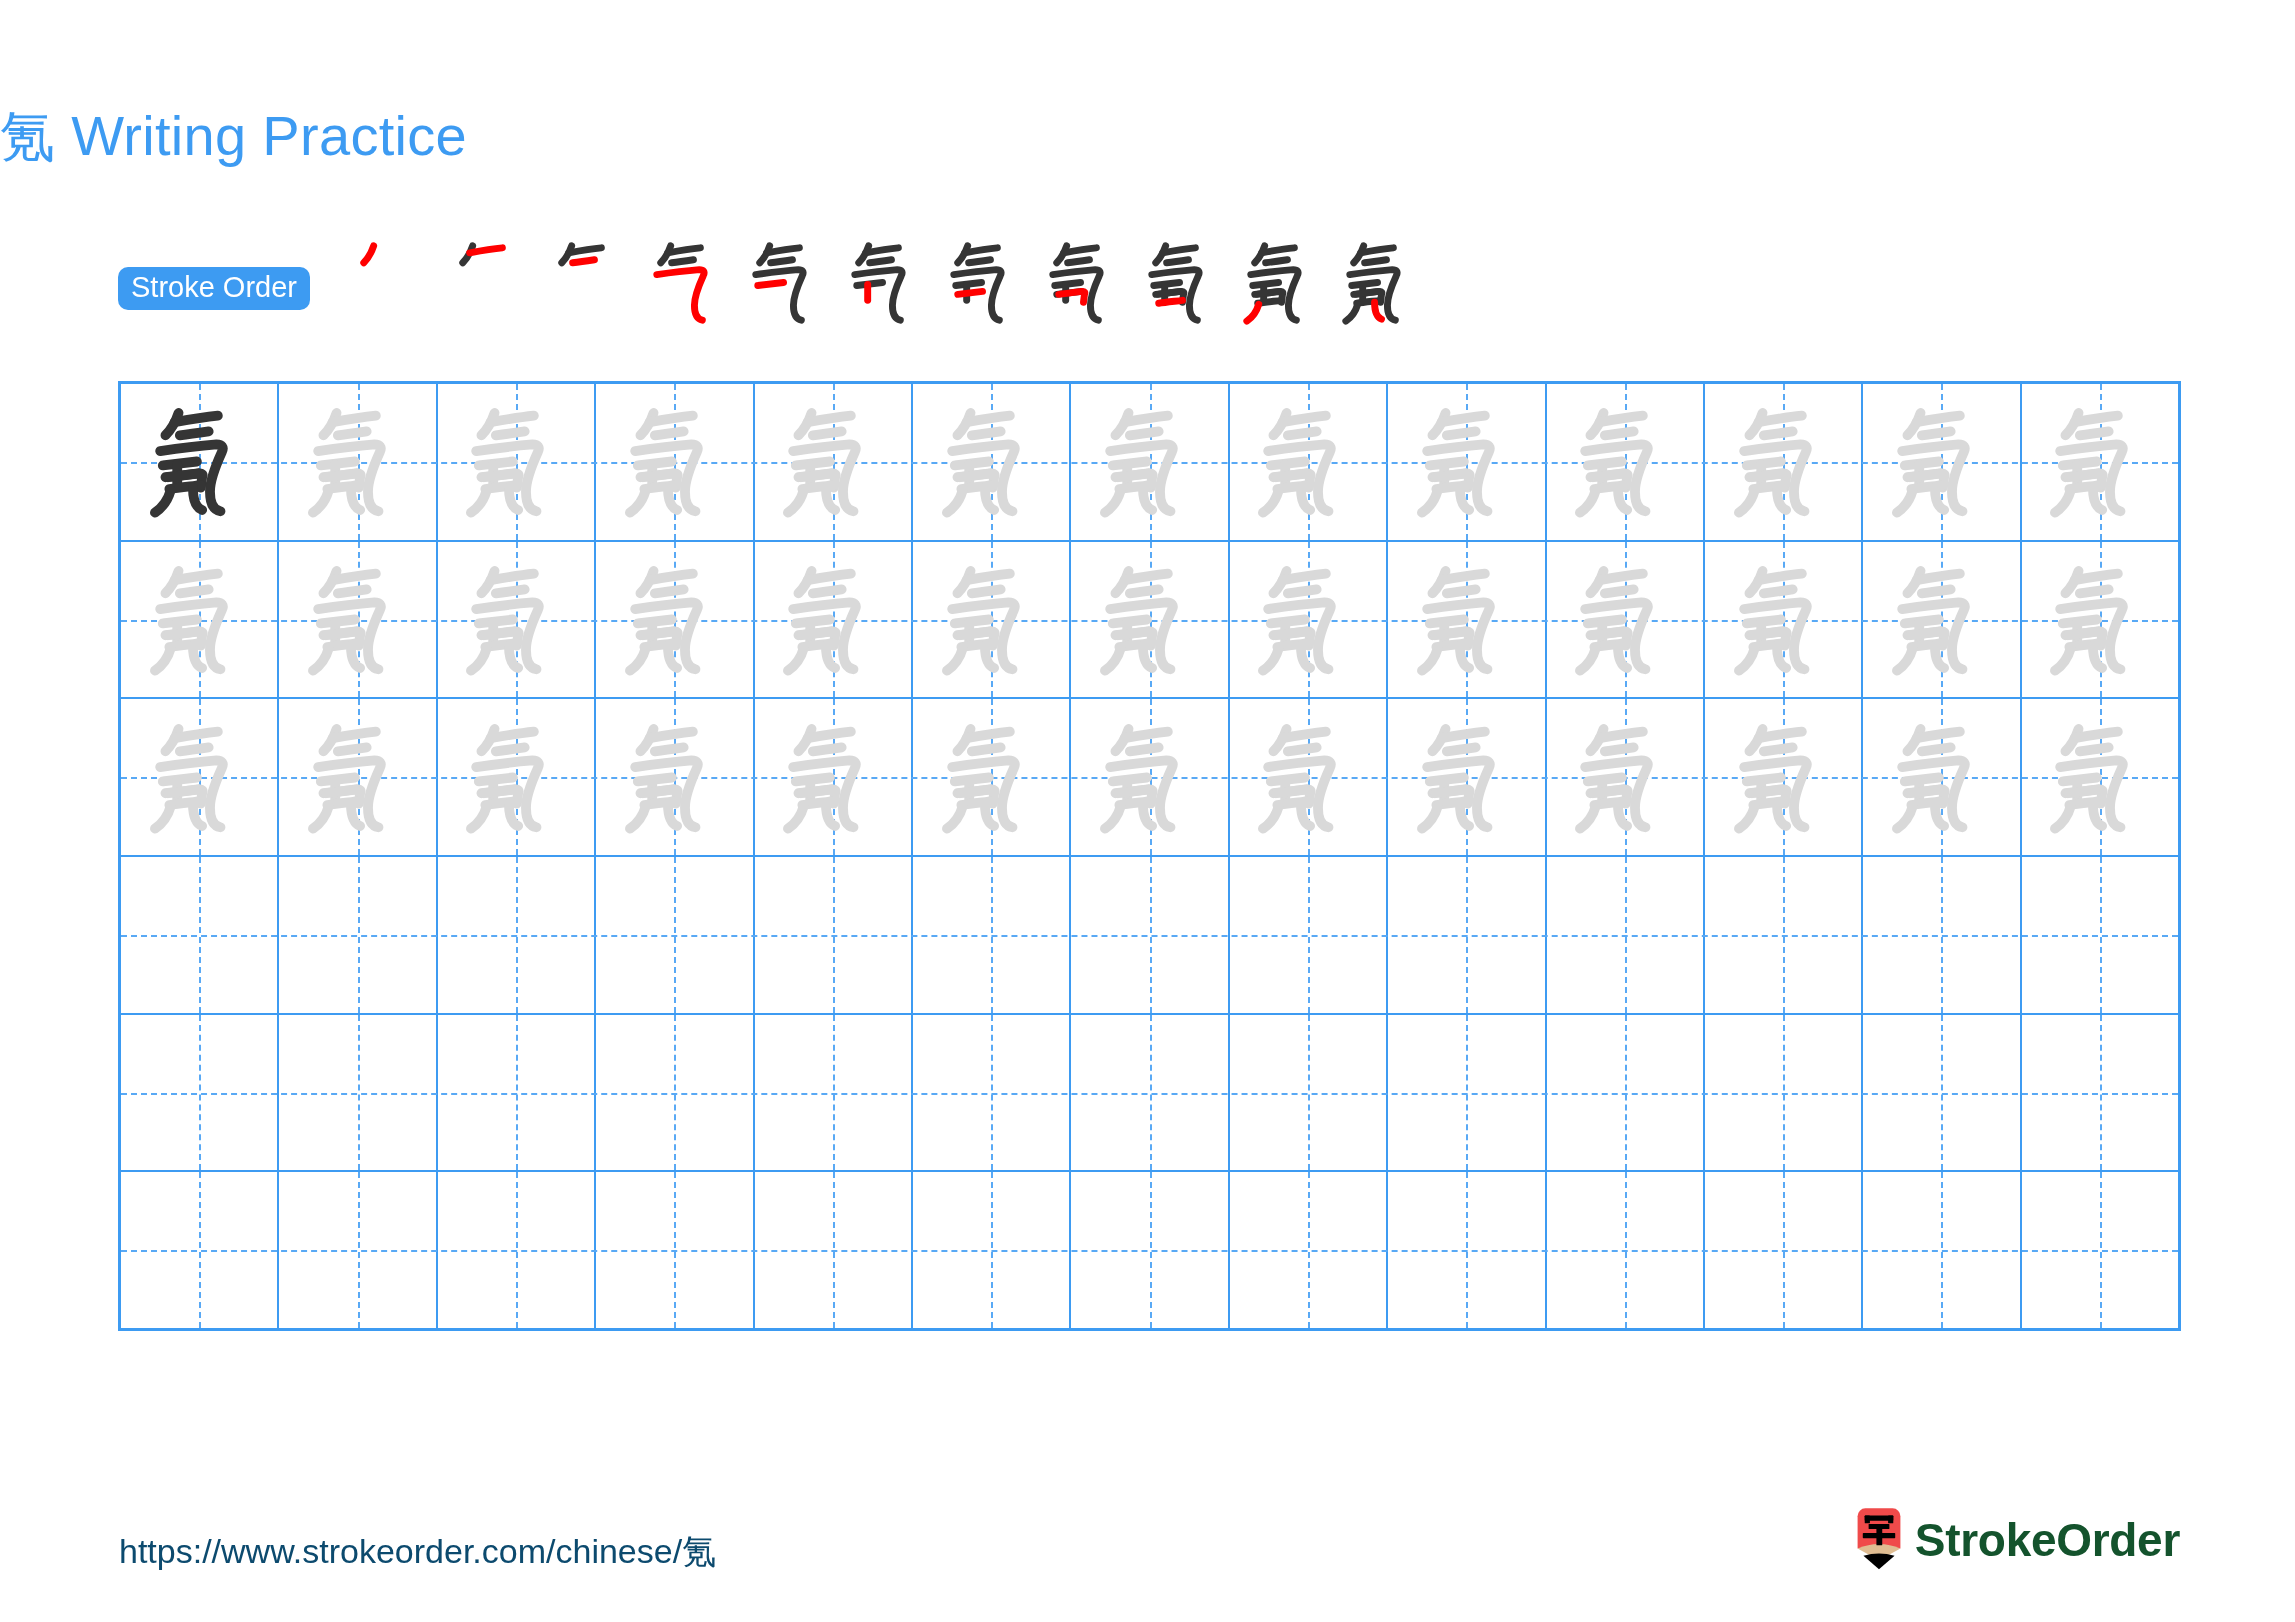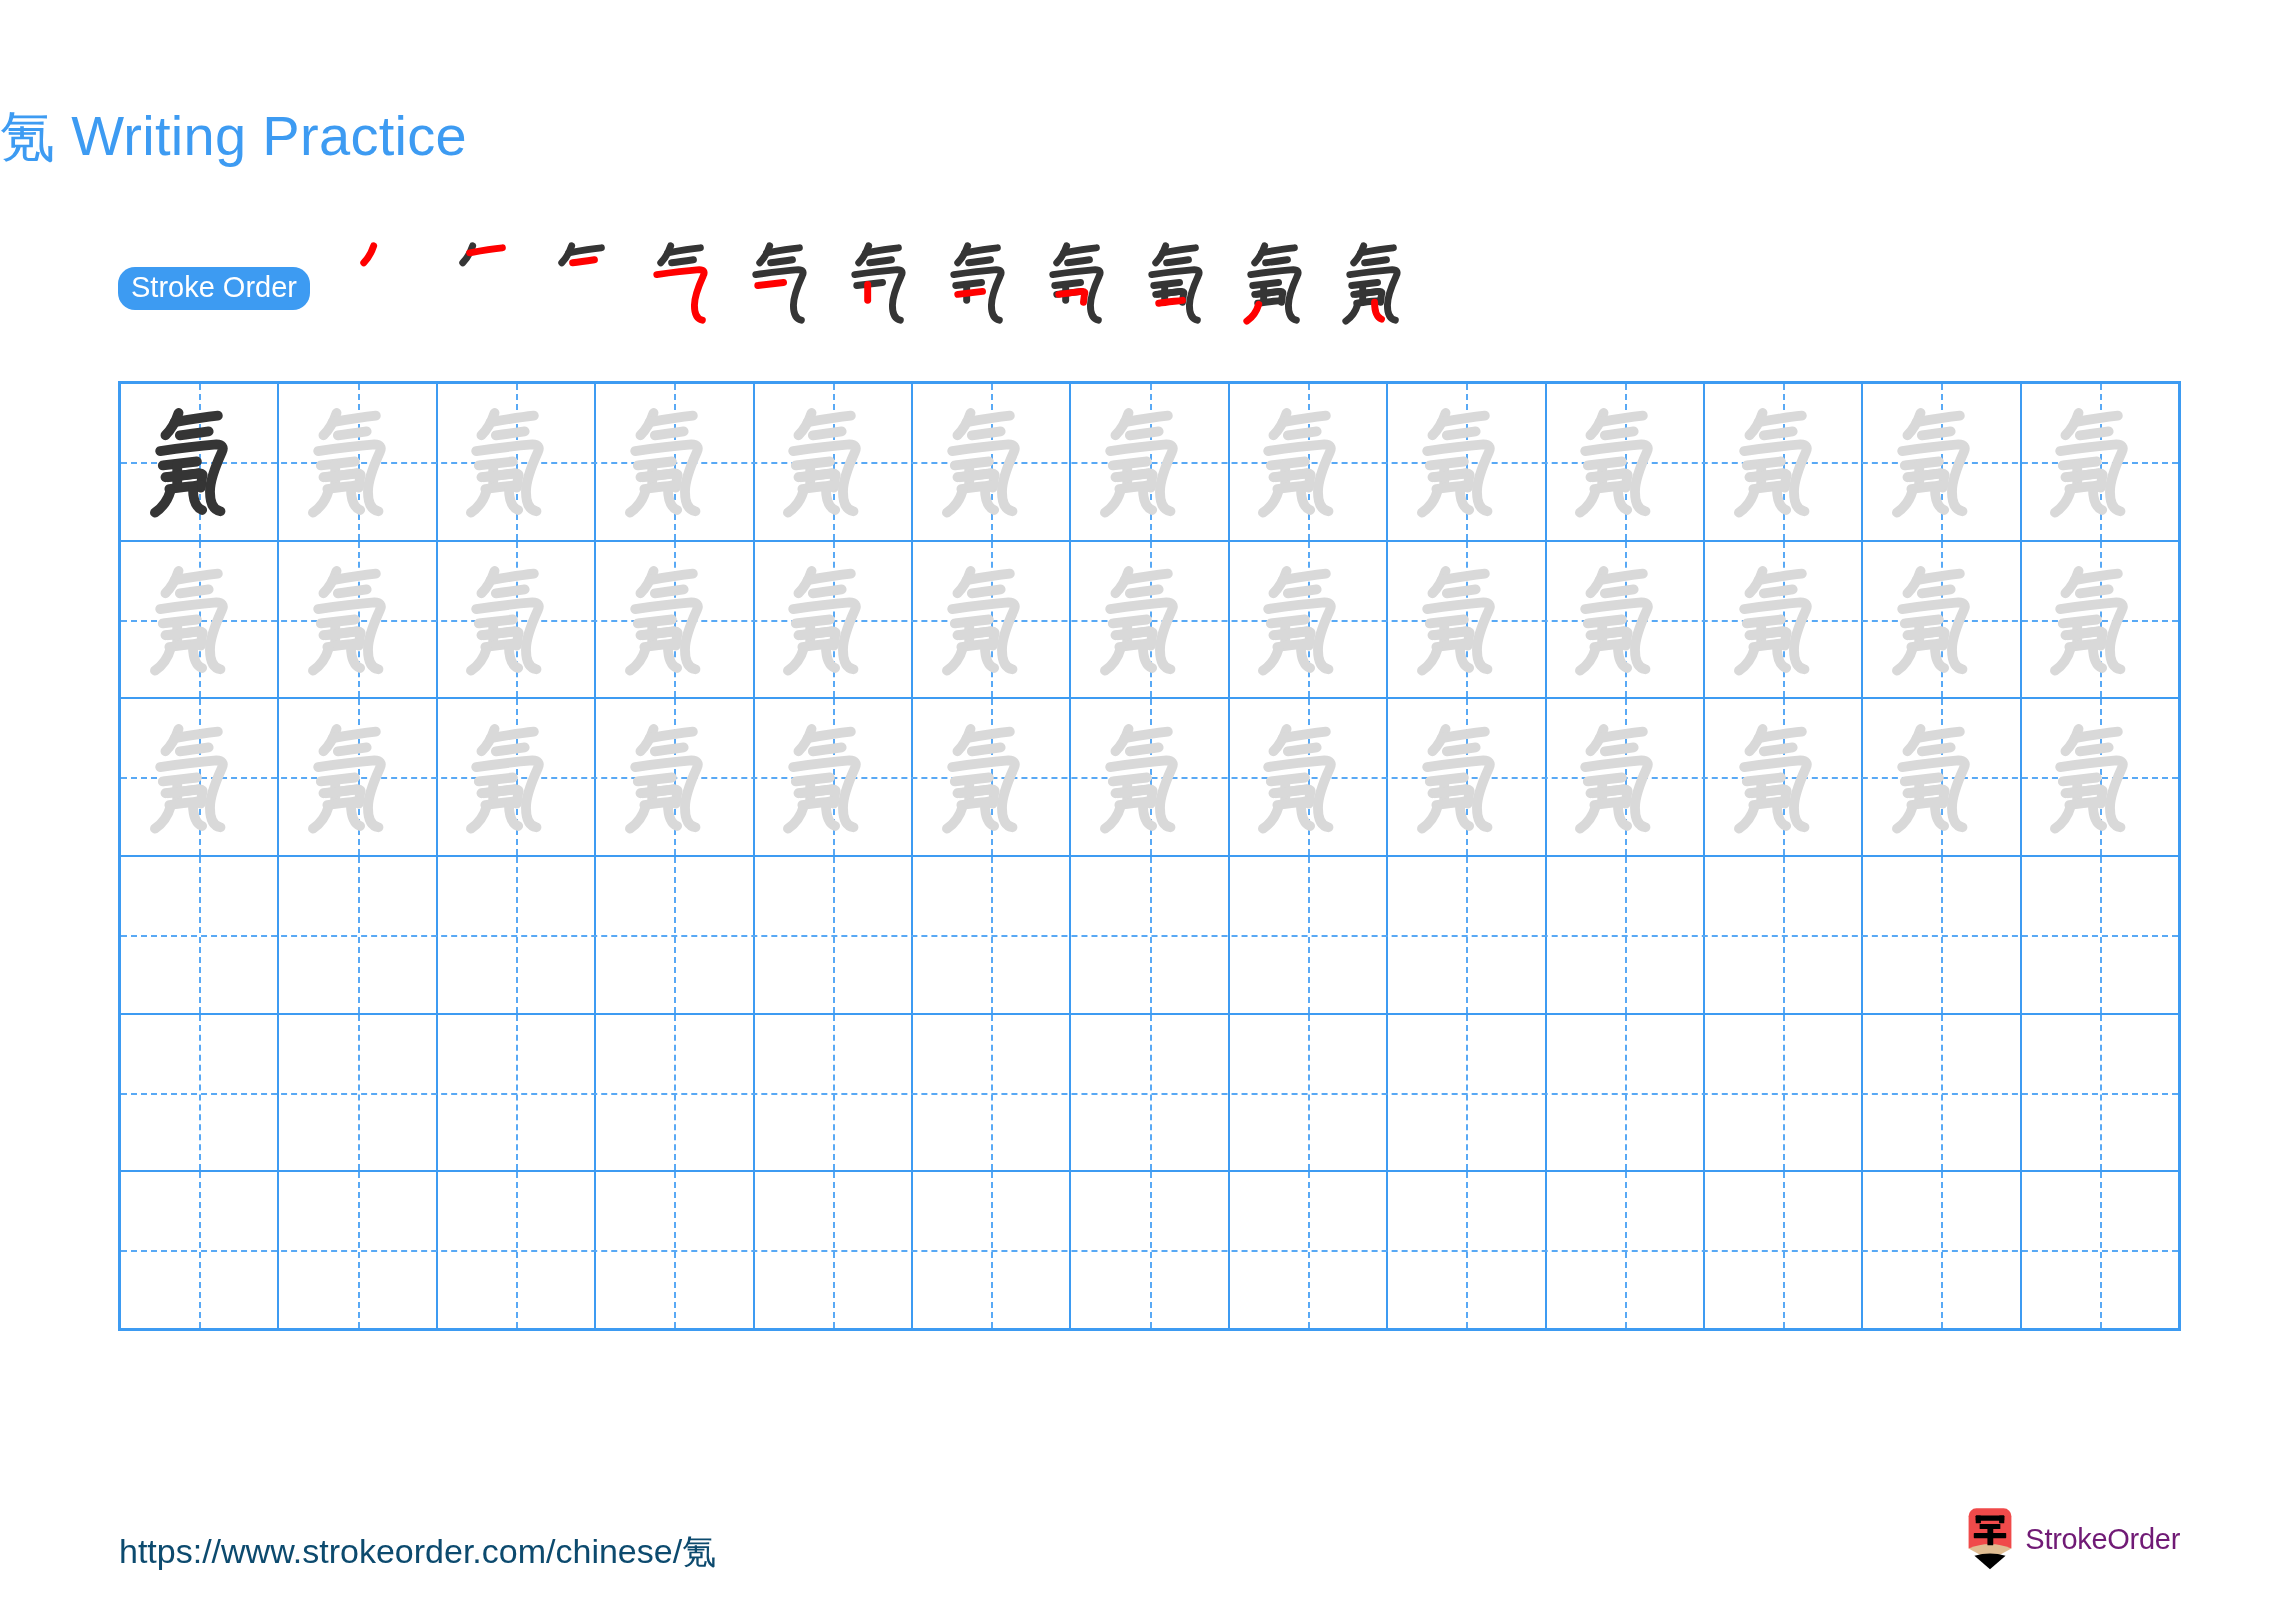--- a/index.html
+++ b/index.html
@@ -39,21 +39,21 @@
     width: 2068px; height: 85px;
     display: flex;
     align-items: center;
   }
   .stroke-order-badge {
     background: #3d9bf2;
     color: #ffffff;
     font-size: 29px;
     font-weight: 400;
     padding: 5.9px 13px 7.9px 13px;
-    border-radius: 17px;
+    border-radius: 10px;
     line-height: 1;
     white-space: nowrap;
     flex: 0 0 auto;
     margin-right: 30px;
     margin-top: -2.6px;
   }
   .stroke-steps {
     flex: 0 0 auto;
     display: flex;
     align-items: flex-start;
@@ -136,23 +136,23 @@
     align-items: center;
     gap: 11.8px;
   }
   .brand-mark {
     width: 48px; height: 63px;
     position: relative;
     flex: 0 0 auto;
   }
   .brand-mark svg { display: block; width: 48px; height: 63px; }
   .brand-name {
-    font-size: 29px;
-    font-weight: normal;
-    color: #701a75;
+    font-size: 46px;
+    font-weight: bold;
+    color: #14532d;
     letter-spacing: -0.3px;
     line-height: 1;
     white-space: nowrap;
   }
 </style>
 </head>
 <body>
 
 <div class="page-title">
   <span class="hanzi-title">氪</span>

